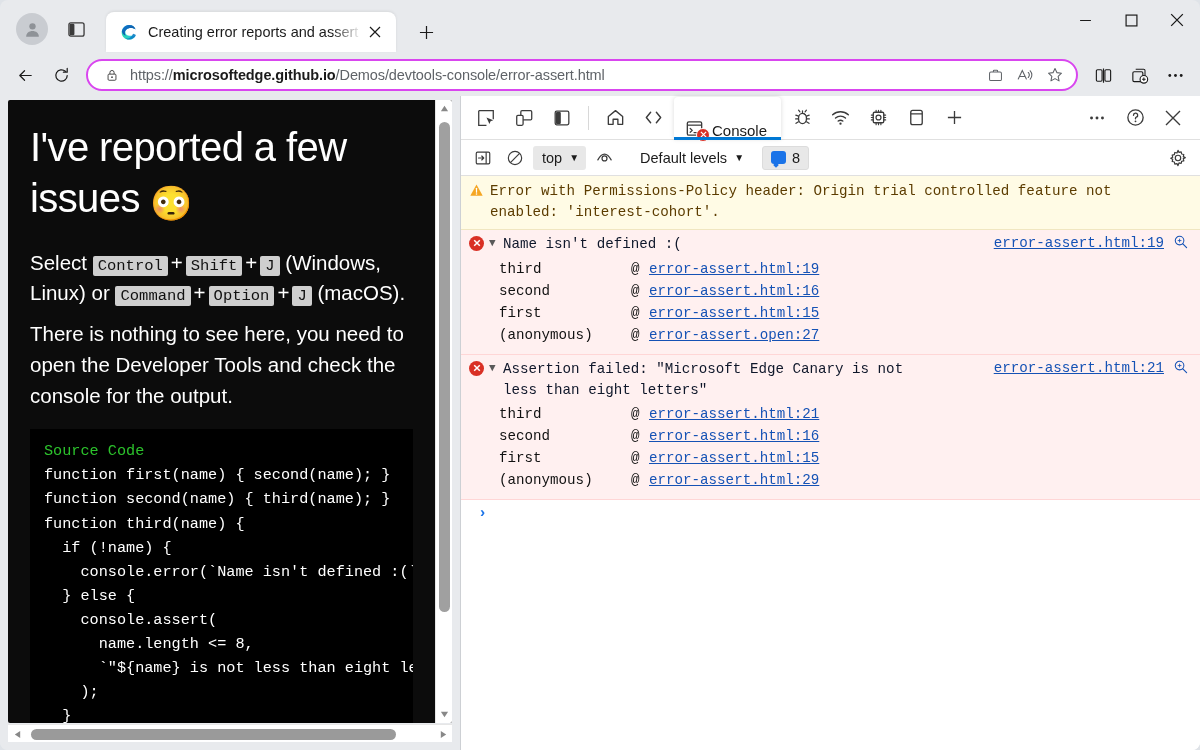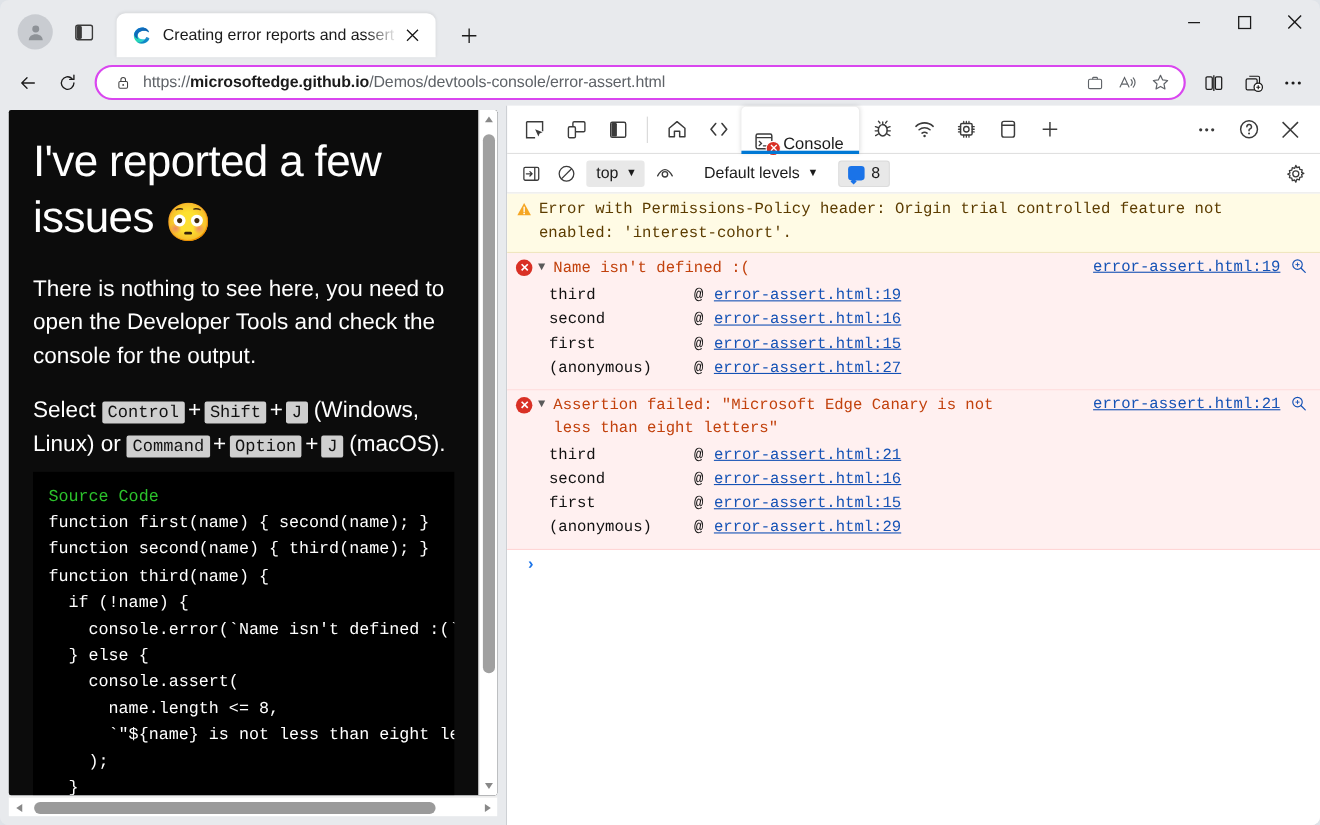--- a/index.html
+++ b/index.html
@@ -322,21 +322,21 @@
     position: relative;
     padding-right: 250px;
   }
   .err-icon {
     width: 15px; height: 15px; border-radius: 50%;
     background: #d93025; flex: 0 0 15px;
     margin-top: 2px;
     display:flex;align-items:center;justify-content:center;
   }
   .caret { color: #5a5a5a; font-size: 11px; margin-top: 3px; flex: 0 0 9px; }
-  .err-text { color: #c2410c; line-height: 1.47; flex: 1 1 auto; }
+  .err-text { color: #0f172a; line-height: 1.47; flex: 1 1 auto; }
   .src-link {
     position: absolute; right: 28px; top: 1px;
     color: #1552b5; text-decoration: underline;
     white-space: nowrap;
   }
   .magnifier { position: absolute; right: 4px; top: 0px; }
   .stack {
     margin-top: 3px;
   }
   .frame {
@@ -492,29 +492,29 @@
 
   <div class="content">
 
     <div class="page-pane">
       <div class="page-inner">
         <div class="page-doc">
           <div class="page-h1">
             <span>I've reported a few issues</span>
             <span class="emoji">😳</span>
           </div>
-          <div class="page-p">There is nothing to see here, you need to open the Developer Tools and check the console for the output.</div>
           <div class="page-p" style="margin-bottom:10px;">
             <span>Select</span>
             <span class="kbd">Control</span><span class="plus-sep">+</span><span class="kbd">Shift</span><span class="plus-sep">+</span><span class="kbd">J</span>
             <span>(Windows, Linux)</span>
             <span>or</span>
             <span class="kbd">Command</span><span class="plus-sep">+</span><span class="kbd">Option</span><span class="plus-sep">+</span><span class="kbd">J</span>
             <span>(macOS).</span>
           </div>
+          <div class="page-p">There is nothing to see here, you need to open the Developer Tools and check the console for the output.</div>
           <div class="codeblock"><span class="title">Source Code</span><span>function first(name) { second(name); }
 function second(name) { third(name); }
 function third(name) {
   if (!name) {
     console.error(`Name isn't defined :(`)
   } else {
     console.assert(
       name.length &lt;= 8,
       `"${name} is not less than eight letters"
     );
@@ -738,21 +738,21 @@
                 <span class="lnk">error-assert.html:16</span>
               </div>
             <div class="frame">
                 <span class="fn">first</span>
                 <span class="at">@</span>
                 <span class="lnk">error-assert.html:15</span>
               </div>
             <div class="frame">
                 <span class="fn">(anonymous)</span>
                 <span class="at">@</span>
-                <span class="lnk">error-assert.html:27</span>
+                <span class="lnk">error-assert.open:27</span>
               </div>
           </div>
         </div>
 
         <div class="msg-error">
           <div class="err-head" style="padding-right:265px;">
             <span class="err-icon">
               <svg width="8" height="8" viewBox="0 0 8 8">
                   <path d="M1.2 1.2l5.6 5.6M6.8 1.2L1.2 6.8" stroke="#fff" stroke-width="1.5"></path>
                 </svg>

